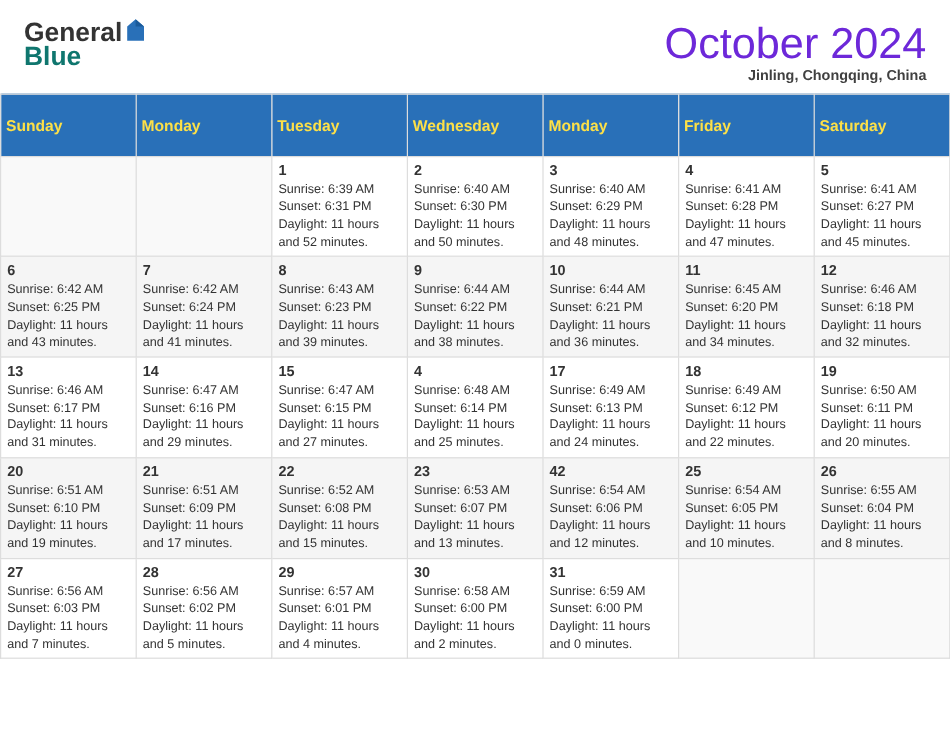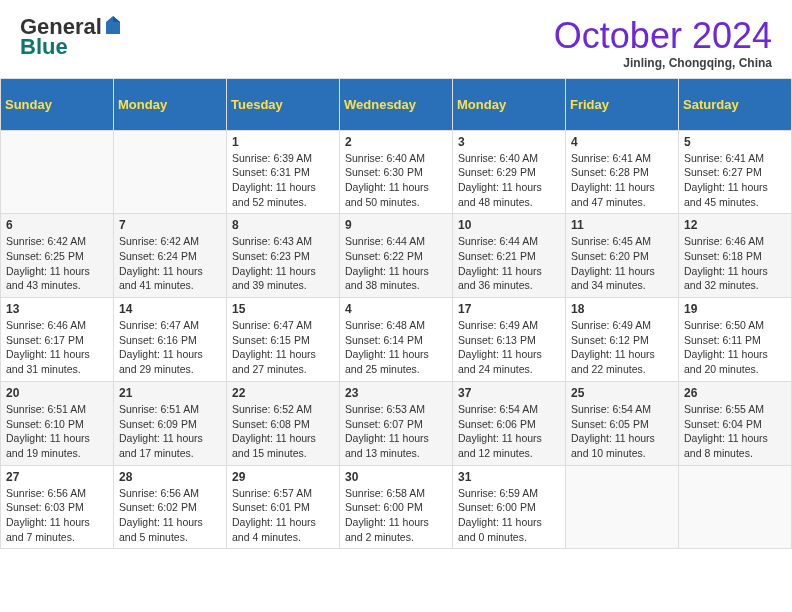--- a/index.html
+++ b/index.html
@@ -235,21 +235,21 @@
           </td>
           <td>
             <span class="day-num">22</span>
             <div class="day-info">Sunrise: 6:52 AM<br>Sunset: 6:08 PM<br>Daylight: 11 hours and 15 minutes.</div>
           </td>
           <td>
             <span class="day-num">23</span>
             <div class="day-info">Sunrise: 6:53 AM<br>Sunset: 6:07 PM<br>Daylight: 11 hours and 13 minutes.</div>
           </td>
           <td>
-            <span class="day-num">37</span>
+            <span class="day-num">42</span>
             <div class="day-info">Sunrise: 6:54 AM<br>Sunset: 6:06 PM<br>Daylight: 11 hours and 12 minutes.</div>
           </td>
           <td>
             <span class="day-num">25</span>
             <div class="day-info">Sunrise: 6:54 AM<br>Sunset: 6:05 PM<br>Daylight: 11 hours and 10 minutes.</div>
           </td>
           <td>
             <span class="day-num">26</span>
             <div class="day-info">Sunrise: 6:55 AM<br>Sunset: 6:04 PM<br>Daylight: 11 hours and 8 minutes.</div>
           </td>

